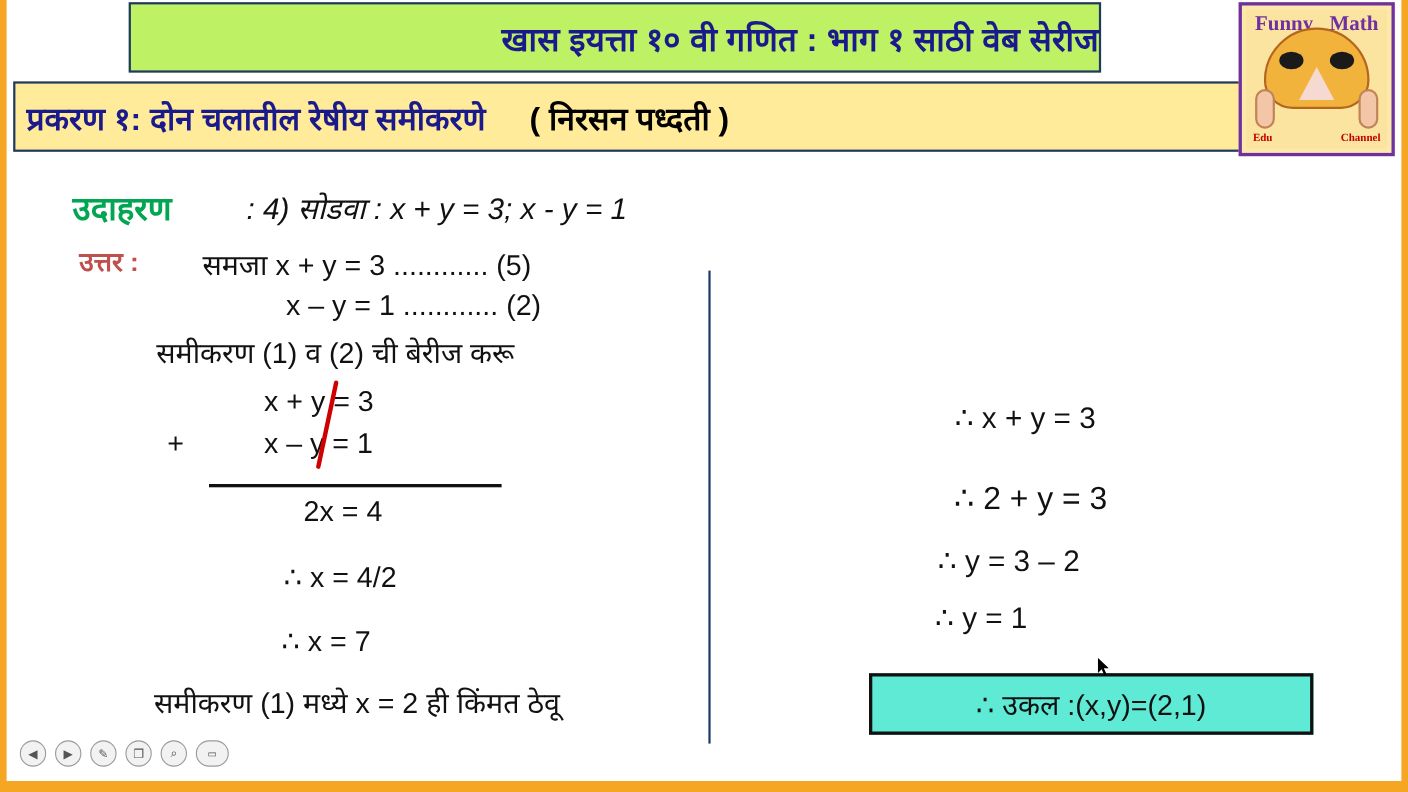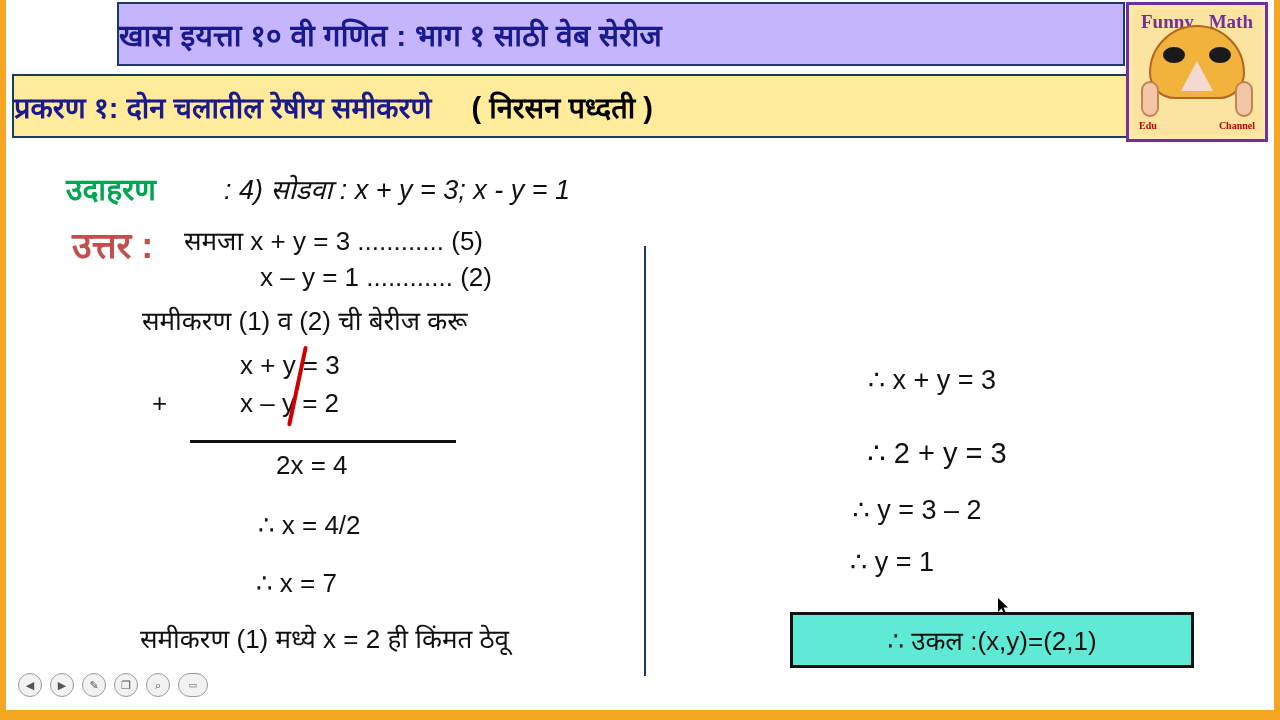--- a/index.html
+++ b/index.html
@@ -23,43 +23,44 @@
   
   .header-wrap {
     position: absolute;
     left: 6px; top: 0;
     width: 1130px;
     height: 146px;
   }
   .title-bar {
     position: absolute;
     left: 105px; top: 2px;
-    width: 1008px; height: 64px;
-    background: #c4b5fd;
+    width: 884px; height: 64px;
+    background: #bef264;
     border: 2px solid #1f3864;
-    display: flex; align-items: center; justify-content: flex-start;
+    display: flex; align-items: center; justify-content: flex-end;
   }
   .title-bar span {
     font-size: 30px;
     font-weight: bold;
     color: #1a1a8c;
     letter-spacing: 0.2px;
   }
   .subtitle-bar {
     position: absolute;
     left: 0px; top: 74px;
     width: 1128px; height: 64px;
     background: #ffeb99;
     border: 2px solid #1f3864;
     display: flex; align-items: center;
   }
   .subtitle-left {
     font-size: 29px;
     font-weight: bold;
     color: #1a1a8c;
+    padding-left: 10px;
     white-space: nowrap;
   }
   .subtitle-right {
     font-size: 29px;
     font-weight: bold;
     color: #000000;
     padding-left: 40px;
     white-space: nowrap;
   }
 
@@ -149,21 +150,21 @@
   .lbl-example {
     left: 54px; top: 18px;
     font-size: 30px; font-weight: bold; color: #00a651;
   }
   .ex-text {
     left: 212px; top: 20px;
     font-size: 27px; color: #111111; font-style: italic;
   }
   .lbl-answer {
     left: 60px; top: 70px;
-    font-size: 36px; font-weight: bold; color: #c0504d;
+    font-size: 24px; font-weight: bold; color: #c0504d;
   }
   .eq1 {
     left: 172px; top: 72px;
     font-size: 26px; color: #111111;
   }
   .eq2 {
     left: 248px; top: 112px;
     font-size: 26px; color: #111111;
   }
   .add-note {
@@ -315,21 +316,21 @@
     <div class="line lbl-example">उदाहरण</div>
     <div class="line ex-text">: 4) सोडवा : x + y = 3;  x - y = 1</div>
 
     <div class="line lbl-answer">उत्तर :</div>
     <div class="line eq1">समजा  x + y = 3  ............ (5)</div>
     <div class="line eq2">x – y  = 1  ............ (2)</div>
     <div class="line add-note">समीकरण (1) व (2) ची बेरीज करू</div>
 
     <div class="line sum-l1">x + y = 3</div>
     <div class="line plus-sign">+</div>
-    <div class="line sum-l2">x – y  = 2</div>
+    <div class="line sum-l2">x – y  = 1</div>
     <div class="strike"></div>
     <div class="sum-rule"></div>
     <div class="line sum-res">2x = 4</div>
 
     <div class="line x-val1">∴  x = 4/2</div>
     <div class="line x-val2">∴   x = 7</div>
     <div class="line subst-note">समीकरण (1) मध्ये x = 2 ही किंमत ठेवू</div>
 
     <div class="line r1">∴  x + y = 3</div>
     <div class="line r2">∴  2 + y = 3</div>

